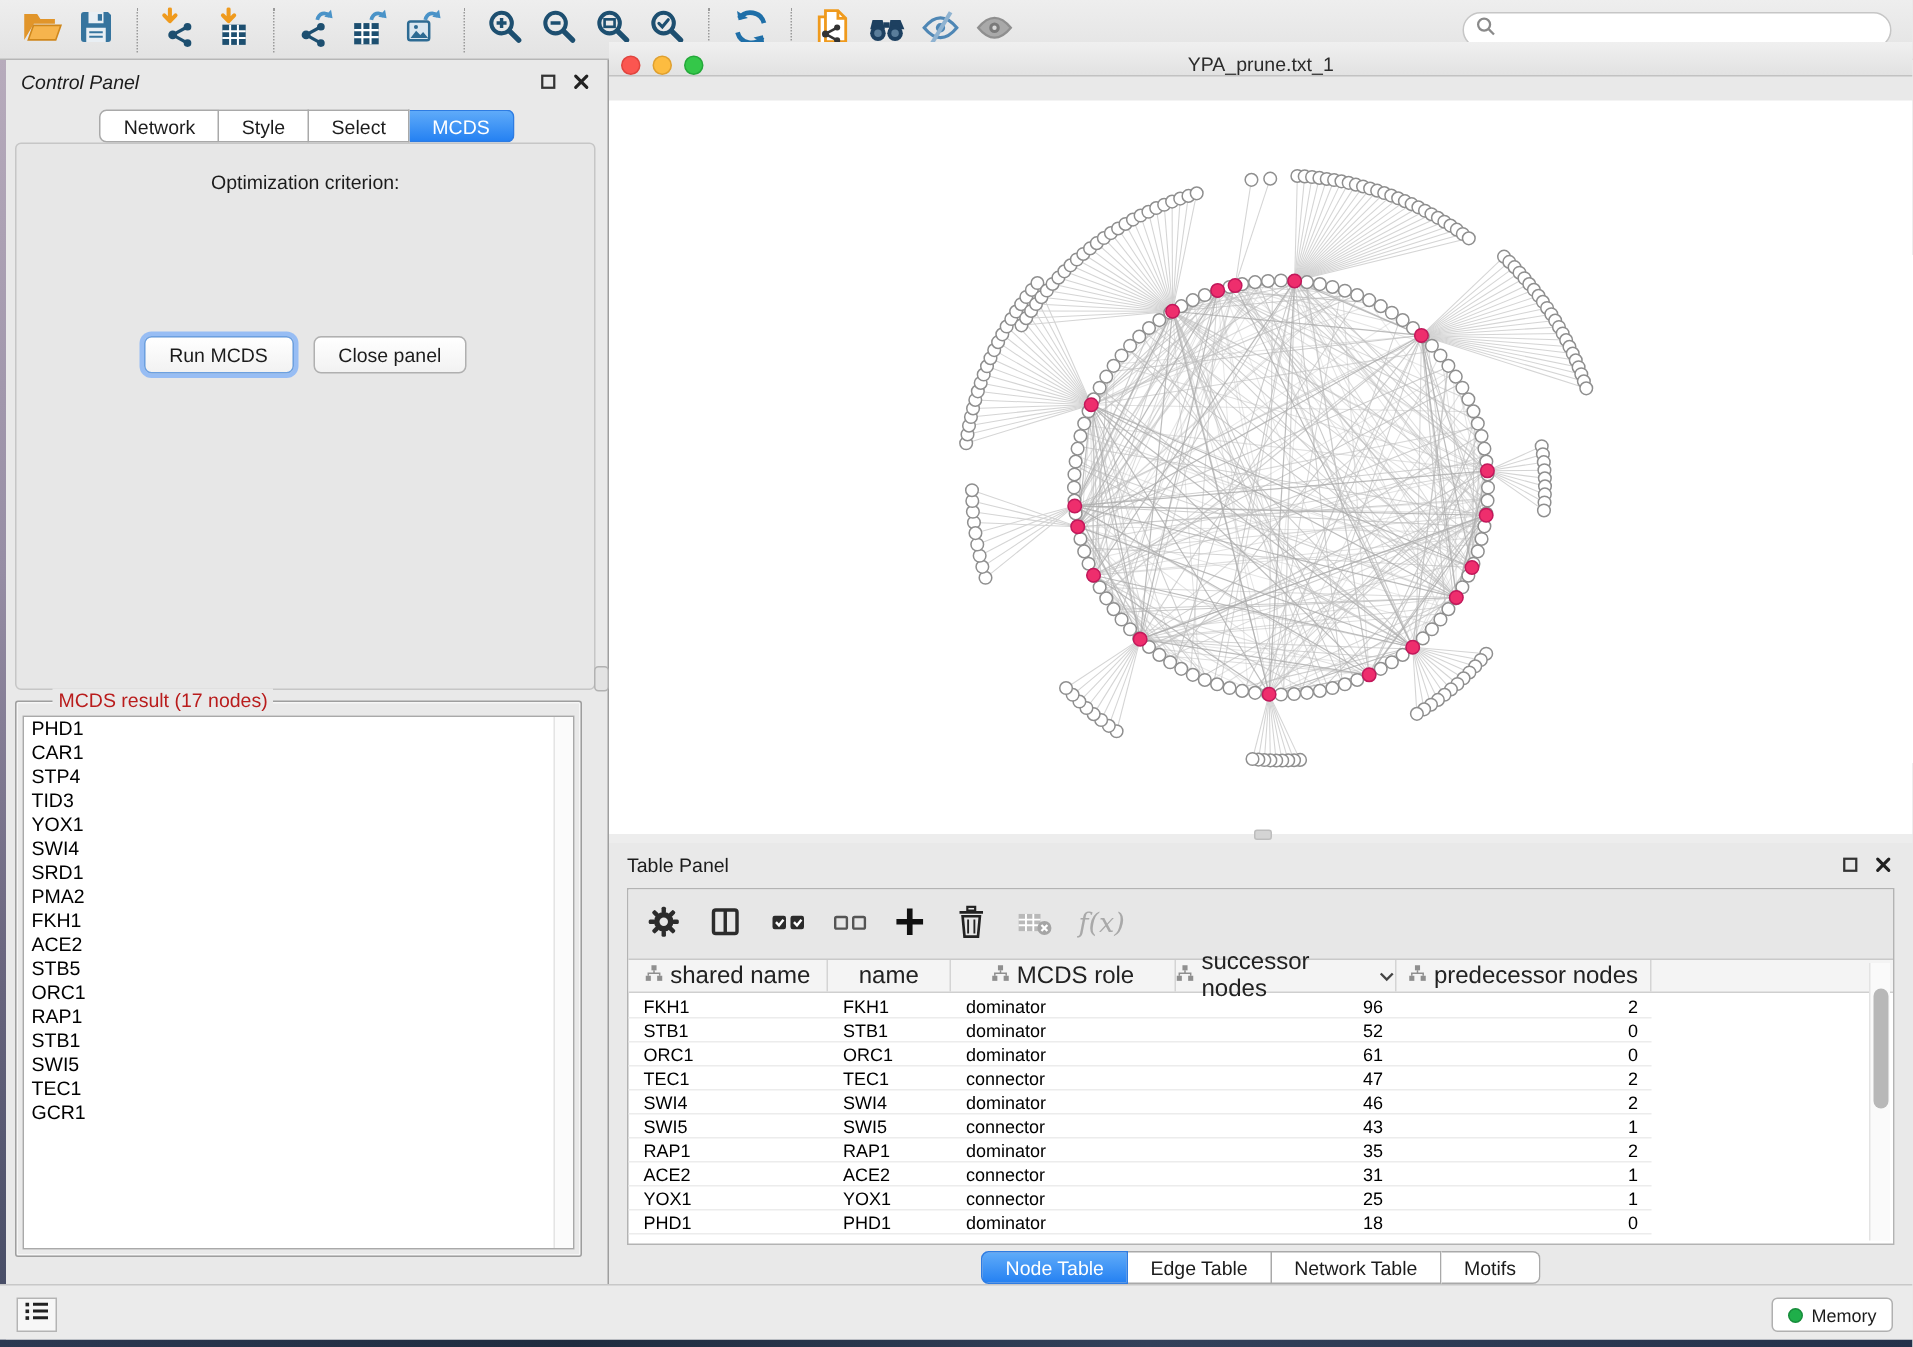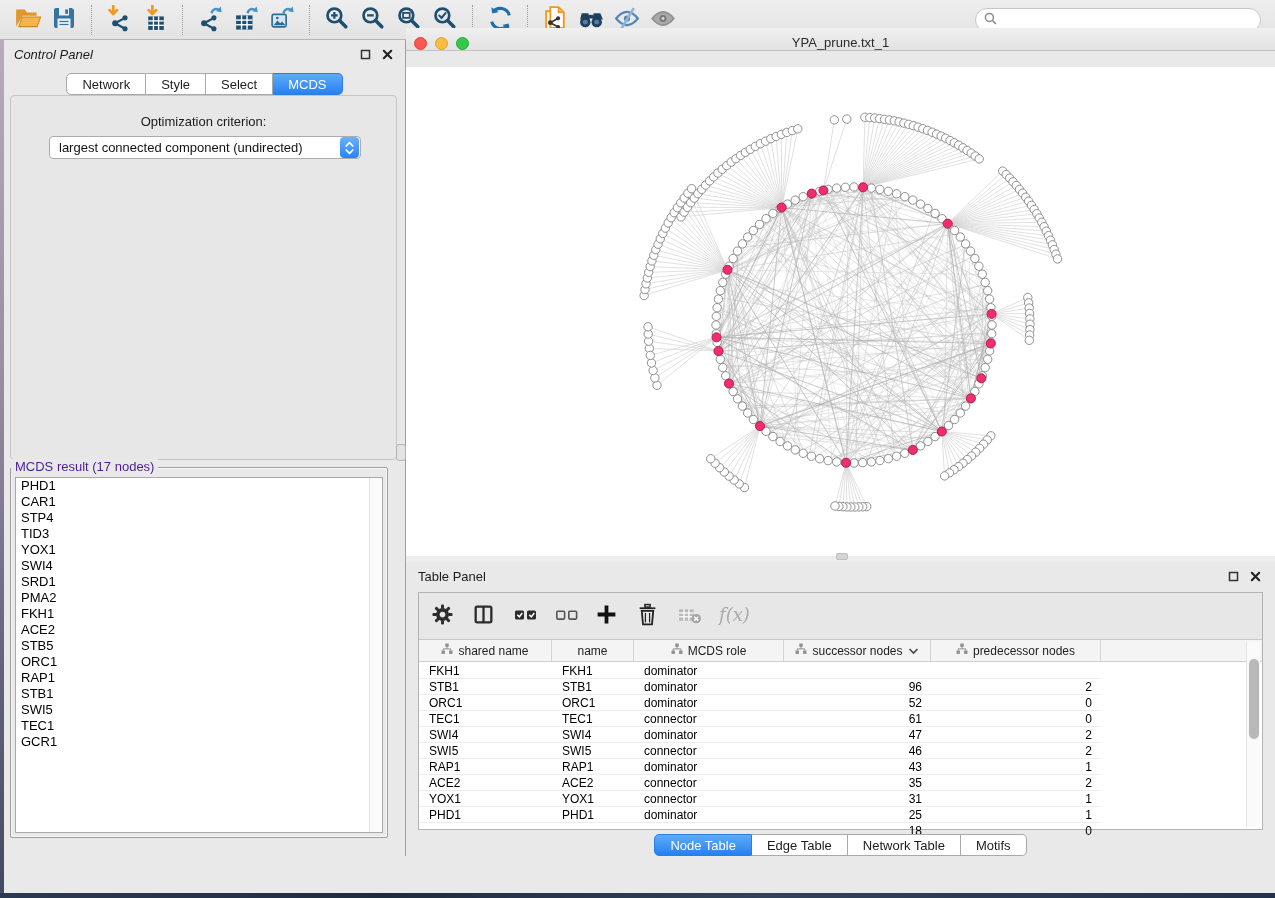--- a/index.html
+++ b/index.html
@@ -47,22 +47,22 @@
   .stepper{width:19px;height:21px;margin-right:1px;border-radius:4px;
     background:linear-gradient(#6cb2fa,#2a82f4);display:flex;flex-direction:column;
     align-items:center;justify-content:center;gap:1px;}
   .btn-row{position:absolute;left:0;top:128px;width:100%;display:flex;justify-content:center;gap:13px;}
   .mac-btn{height:25px;padding:0 16px;background:linear-gradient(#ffffff,#f2f2f2);
     border:1px solid #b0b0b0;border-radius:5px;font-size:13px;color:#1c1c1c;
     font-family:"Liberation Sans",sans-serif;}
   .mac-btn.focused{box-shadow:0 0 0 3px rgba(108,166,250,.65);border-color:#6ca0e0;}
   .result-group{position:absolute;left:6px;top:427px;width:378px;height:371px;
     border:1px solid #9e9e9e;border-radius:2px;box-shadow:inset 0 0 0 1px #f6f6f6;}
-  .result-legend{position:absolute;left:0;top:-9px;background:#e9e9e9;padding:0 4px;
-    font-size:13px;color:#4c1d95;white-space:nowrap;}
+  .result-legend{position:absolute;left:24px;top:-9px;background:#e9e9e9;padding:0 4px;
+    font-size:13px;color:#b91c1c;white-space:nowrap;}
   .result-list{position:absolute;left:4px;top:9px;right:4px;bottom:4px;background:#fff;
     border:1px solid #a9a9a9;overflow:hidden;}
   .result-scroll{position:absolute;right:0;top:0;bottom:0;width:13px;background:#fbfbfb;border-left:1px solid #e4e4e4;}
   .result-item{font-size:13px;line-height:16px;padding-left:5px;color:#000;}
 
   
   .v-divider{position:absolute;left:405px;top:40px;width:1px;height:816px;background:#9f9f9f;}
   .v-handle{position:absolute;left:396px;top:444px;width:10px;height:17px;background:#e3e3e3;
     border:1px solid #b2b2b2;border-radius:3px;}
 
@@ -84,26 +84,26 @@
   
   .table-titlebar{position:absolute;left:406px;top:562px;width:869px;height:28px;
     display:flex;align-items:center;padding:0 12px;font-size:13px;color:#1c1c1c;background:#e9e9e9;}
   .table-container{position:absolute;left:418px;top:592px;width:845px;height:238px;
     background:#fff;border:1px solid #b3b3b3;}
   .table-toolbar{position:absolute;left:0;top:0;width:100%;height:47px;background:#e7e7e7;
     border-bottom:1px solid #c9c9c9;display:flex;align-items:center;padding-left:12px;gap:15px;}
   .tt-btn{width:26px;height:26px;border:none;background:transparent;display:flex;
     align-items:center;justify-content:flex-start;padding:0;}
   .thead{position:absolute;left:0;top:47px;width:100%;height:22px;background:#f4f4f4;
-    border-bottom:1px solid #cfcfcf;display:flex;font-size:12px;color:#222;}
+    border-bottom:1px solid #cfcfcf;display:flex;font-size:16px;color:#222;}
   .th{display:flex;align-items:center;justify-content:center;gap:5px;border-right:1px solid #d4d4d4;height:100%;}
   .tbody{position:absolute;left:0;top:70px;width:682px;}
   .tr{display:flex;height:16px;border-bottom:1px solid #ececec;font-size:12px;color:#000;}
   .td{display:flex;align-items:center;height:100%;}
-  .td.num{justify-content:flex-end;padding-right:9px;margin-top:16px;}
+  .td.num{justify-content:flex-end;padding-right:9px;}
   .td.txt{padding-left:10px;}
   .tscroll{position:absolute;right:2px;top:49px;bottom:2px;width:14px;background:#fafafa;border-left:1px solid #e3e3e3;}
   .tthumb{position:absolute;left:2px;top:17px;width:10px;height:80px;background:#b8b8b8;border-radius:5px;}
   .table-tabs{position:absolute;left:406px;top:834px;width:869px;display:flex;justify-content:center;}
 
   
   .statusbar{position:absolute;left:0;top:856px;width:1275px;height:37px;background:#ebebeb;
     border-top:1px solid #c8c8c8;}
   .status-left-btn{position:absolute;left:11px;top:8px;width:27px;height:23px;background:#f7f7f7;
     border:1px solid #b4b4b4;display:flex;align-items:center;justify-content:center;}
@@ -313,28 +313,23 @@
         <div class="tabset">
           <div class="tab">Network</div>
           <div class="tab">Style</div>
           <div class="tab">Select</div>
           <div class="tab active">MCDS</div>
         </div>
       </div>
 
     <div class="mcds-box">
       <div class="crit-label">Optimization criterion:</div>
-      <div class="crit-select">
-        <span class="val">largest connected component (undirected)</span>
-        <span class="stepper">
-            <svg width="9" height="14" viewBox="0 0 9 14">
-              <path d="M1.2 5L4.5 1.6 7.8 5" fill="none" stroke="#fff" stroke-width="1.7" stroke-linecap="round" stroke-linejoin="round"></path>
-              <path d="M1.2 9l3.3 3.4L7.8 9" fill="none" stroke="#fff" stroke-width="1.7" stroke-linecap="round" stroke-linejoin="round"></path>
-            </svg>
-          </span>
+      <div class="btn-row">
+        <button class="mac-btn focused">Run MCDS</button>
+        <button class="mac-btn">Close panel</button>
       </div>
     </div>
 
     <div class="result-group">
       <div class="result-legend">MCDS result (17 nodes)</div>
       <div class="result-list">
         <div>
             <div class="result-item">PHD1</div>
             <div class="result-item">CAR1</div>
             <div class="result-item">STP4</div>
@@ -1316,14 +1311,34 @@
   </div>
   <div class="table-tabs">
       <div class="tabset">
         <div class="tab active">Node Table</div>
         <div class="tab">Edge Table</div>
         <div class="tab">Network Table</div>
         <div class="tab">Motifs</div>
       </div>
     </div>
 
+  <div class="statusbar">
+    <div class="status-left-btn">
+      <span><svg width="17" height="14" viewBox="0 0 17 14">
+            <g stroke="#222" stroke-width="2">
+              <line x1="6" y1="2.5" x2="16" y2="2.5"></line>
+              <line x1="6" y1="7" x2="16" y2="7"></line>
+              <line x1="6" y1="11.5" x2="16" y2="11.5"></line>
+            </g>
+            <g fill="#222">
+              <rect x="1" y="1.5" width="2.4" height="2.4"></rect>
+              <rect x="1" y="6" width="2.4" height="2.4"></rect>
+              <rect x="1" y="10.5" width="2.4" height="2.4"></rect>
+            </g>
+          </svg></span>
+    </div>
+    <button class="memory-btn">
+      <span class="mem-dot"></span>
+      <span>Memory</span>
+    </button>
+  </div>
 
 </div>
 
 </body></html>

